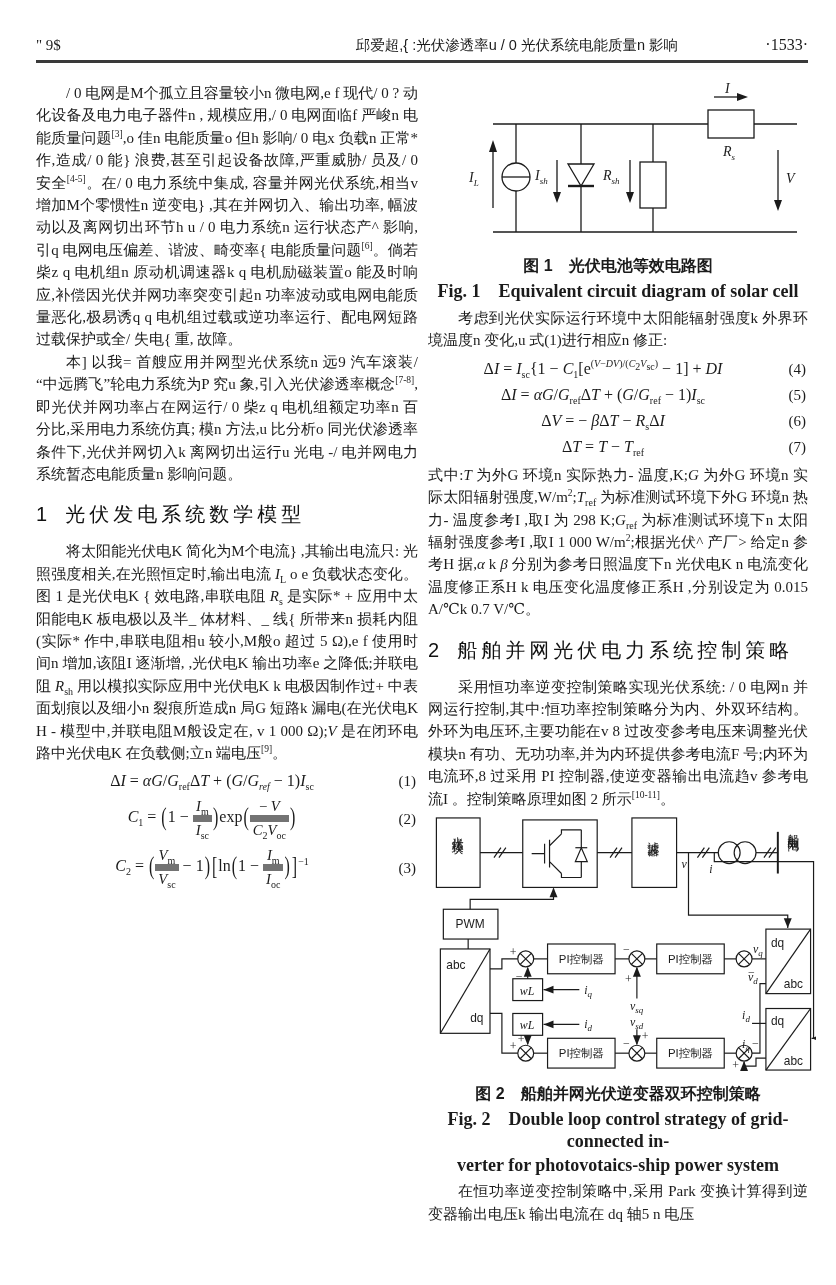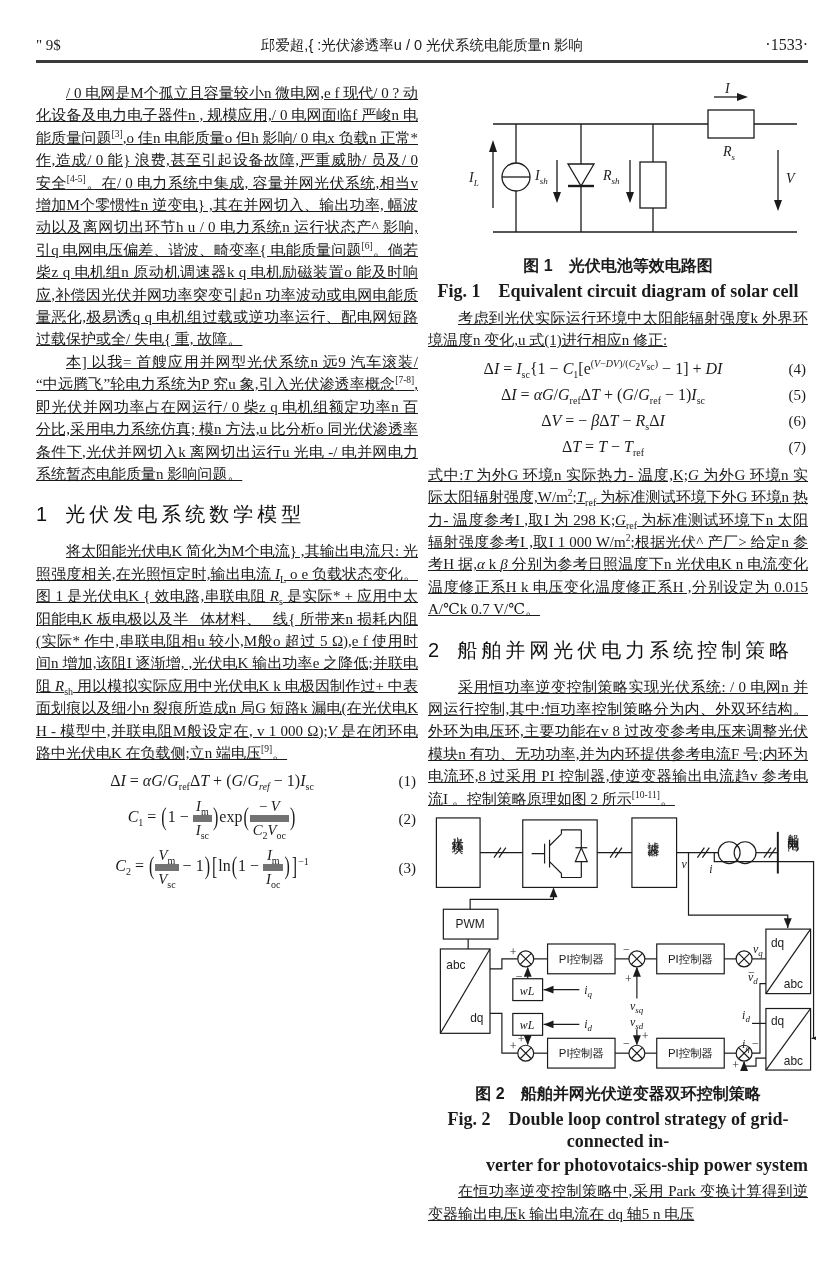--- a/index.html
+++ b/index.html
@@ -2,28 +2,28 @@
 <html><head>
 <meta charset="utf-8">
 <style>
   html,body{margin:0;padding:0;background:#e8e8e8;}
   .page{position:relative;width:836px;height:1285px;background:#ffffff;overflow:hidden;
         color:#1b1b1b;font-family:"Liberation Serif","DejaVu Serif",serif;}
   
   .header{position:absolute;left:36px;right:28px;top:36px;display:flex;align-items:baseline;
           font-size:15px;}
   .h-left{width:130px;text-align:left;}
-  .h-center{flex:1;text-align:center;font-family:"Liberation Sans","DejaVu Sans",sans-serif;font-size:14.5px;}
+  .h-center{flex:1;text-align:right;font-family:"Liberation Sans","DejaVu Sans",sans-serif;font-size:14.5px;}
   .h-right{width:130px;text-align:right;font-size:16px;}
   .rule{position:absolute;left:36px;right:28px;top:60px;border-top:3px solid #3a3a3a;}
   
   .col{position:absolute;top:82px;width:382px;}
   .col-left{left:36px;}
   .col-right{left:428px;width:380px;}
-  p.body{margin:0;font-size:15px;line-height:22.4px;text-align:justify;text-decoration:underline;}
+  p.body{margin:0;font-size:15px;line-height:22.4px;text-align:justify;}
   p.ind{text-indent:2em;}
   p.body sup{font-size:9.5px;line-height:0;}
   p.body sub, .eq sub{font-size:10px;line-height:0;}
   .eq sup{font-size:10px;line-height:0;}
   
   .sec{display:flex;align-items:baseline;margin:16px 0 12px;color:#111;
        font-family:"Liberation Sans","DejaVu Sans",sans-serif;font-size:20px;}
   .sec-no{margin-right:18px;}
   .sec-title{letter-spacing:4px;}
   
@@ -33,21 +33,21 @@
   .frac{display:inline-block;vertical-align:middle;text-align:center;line-height:1.15;font-size:0.92em;}
   .fn{display:block;border-bottom:7px solid #737373;padding:0 3px;}
   .fd{display:block;padding:0 3px;}
   .bp{display:inline-block;transform:scaleY(1.55);margin:0 1px;}
   
   .fig{text-align:center;}
   .cap-zh{font-family:"Liberation Sans","DejaVu Sans",sans-serif;font-weight:bold;
           font-size:16px;text-align:center;margin:4px 0 2px;}
   .cap-en{font-family:"Liberation Serif",serif;font-weight:bold;font-size:18px;
           text-align:center;margin:0 0 4px;}
-  .cap-en2{margin-top:-1px;text-align:right;}
+  .cap-en2{margin-top:-1px;}
   
   .cl{font-family:"Liberation Sans","DejaVu Sans",sans-serif;font-size:12px;fill:#1b1b1b;}
   .clb{font-family:"Liberation Sans","DejaVu Sans",sans-serif;font-size:11.5px;fill:#1b1b1b;}
   .ml{font-family:"Liberation Serif",serif;font-style:italic;font-size:14px;fill:#1b1b1b;}
   .ml2{font-family:"Liberation Serif",serif;font-style:italic;font-size:12px;fill:#1b1b1b;}
   .ml2 .sub,.ml .sub{font-size:9px;}
   .sg{font-family:"Liberation Serif",serif;font-size:12px;fill:#1b1b1b;}
   .vtext{writing-mode:vertical-rl;text-orientation:upright;letter-spacing:2px;}
 </style>
 </head>

